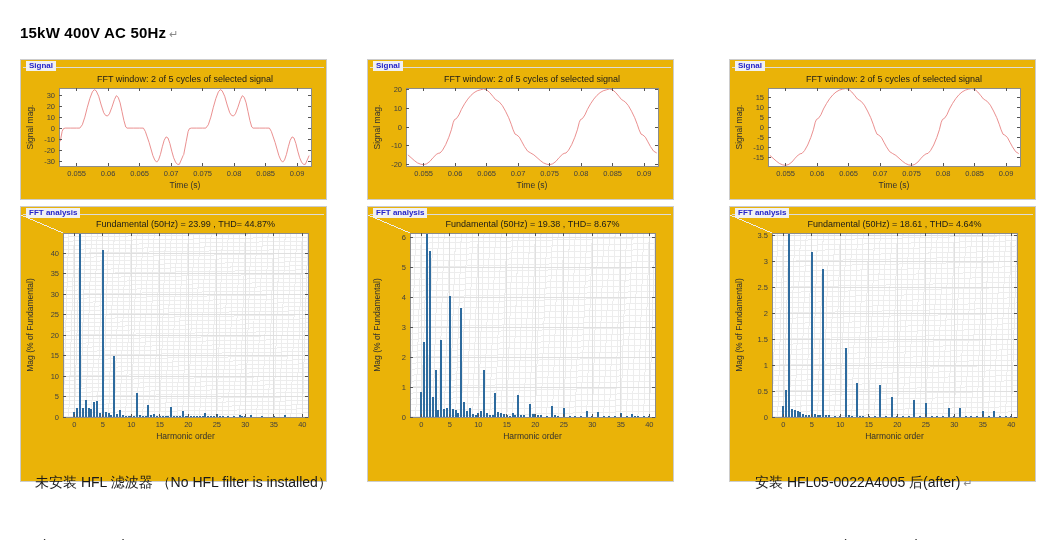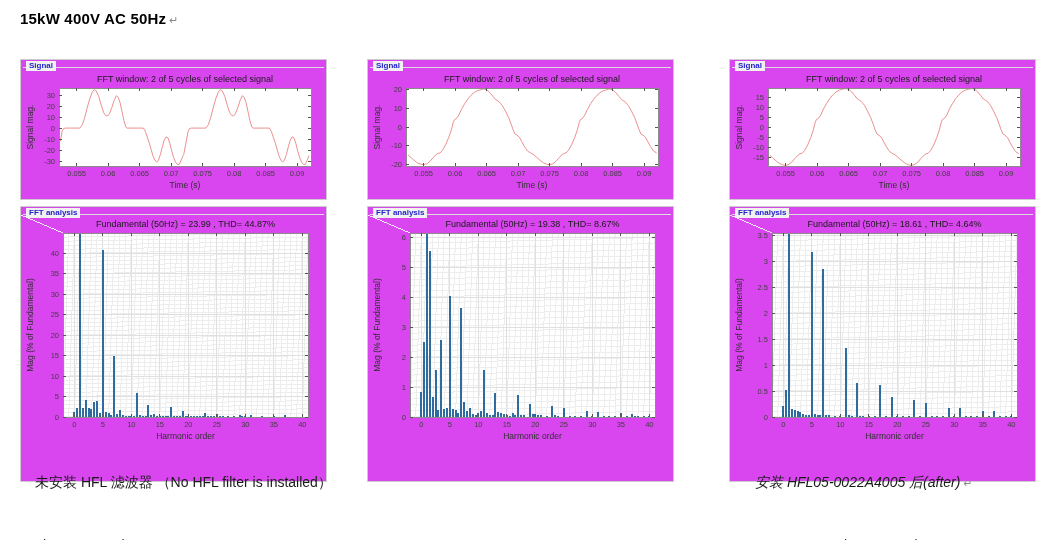--- a/index.html
+++ b/index.html
@@ -1,44 +1,44 @@
 <!DOCTYPE html>
 <html><head>
 <meta charset="utf-8">
 <style>
   html,body{margin:0;padding:0;}
   body{
     width:1045px;height:540px;position:relative;background:#ffffff;
     font-family:"Liberation Sans","DejaVu Sans",sans-serif;overflow:hidden;
   }
   .page-title{
-    position:absolute;left:20px;top:10px;font-size:15px;font-weight:bold;color:#000;
+    position:absolute;left:20px;top:24px;font-size:15px;font-weight:bold;color:#000;
     letter-spacing:.2px;
   }
   .rmark{color:#8a8a8a;font-weight:normal;font-size:11px;margin-left:3px;}
   .col{position:absolute;top:0;width:308px;height:540px;}
   .col1{left:20px}.col2{left:367px}.col3{left:729px}
   .panel{
-    position:absolute;left:0;width:307px;background:#d946ef;
+    position:absolute;left:0;width:307px;background:#eab308;
     border:1px solid #cccccc;box-sizing:border-box;
   }
   .signal-panel{top:59px;height:141px;}
   .fft-panel{top:206px;height:276px;}
   .panel-rule{position:absolute;top:7px;left:2px;right:2px;height:1px;background:#dcdcdc;}
   .panel-label{
     position:absolute;top:1px;left:5px;z-index:2;background:#f1f1f1;padding:0 3px;
     font-size:8px;font-weight:bold;color:#2323cb;line-height:10px;
   }
   .chart{position:absolute;left:0;z-index:1;}
   .signal-panel .chart{top:8px;}
   .fft-panel .chart{top:8px;}
   .caption{position:absolute;top:474px;left:0;width:307px;color:#1a1a1a;}
   .cap1{font-size:14px;padding-left:15px;white-space:nowrap;}
   .cap2{font-size:14px;padding-left:21px;white-space:nowrap;margin-top:45px;}
-  .col3 .cap1{padding-left:26px;font-style:italic;}
+  .col3 .cap1{padding-left:26px;}
   .col3 .cap2{padding-left:32px;text-align:center;}
   .col3 .cap2 .rmark{margin-left:26px;}
   svg text{font-family:"Liberation Sans","DejaVu Sans",sans-serif;}
 </style>
 </head>
 <body>
 
 <div class="page-title">
   <span>15kW 400V AC 50Hz</span><span class="rmark">↵</span>
 </div>

